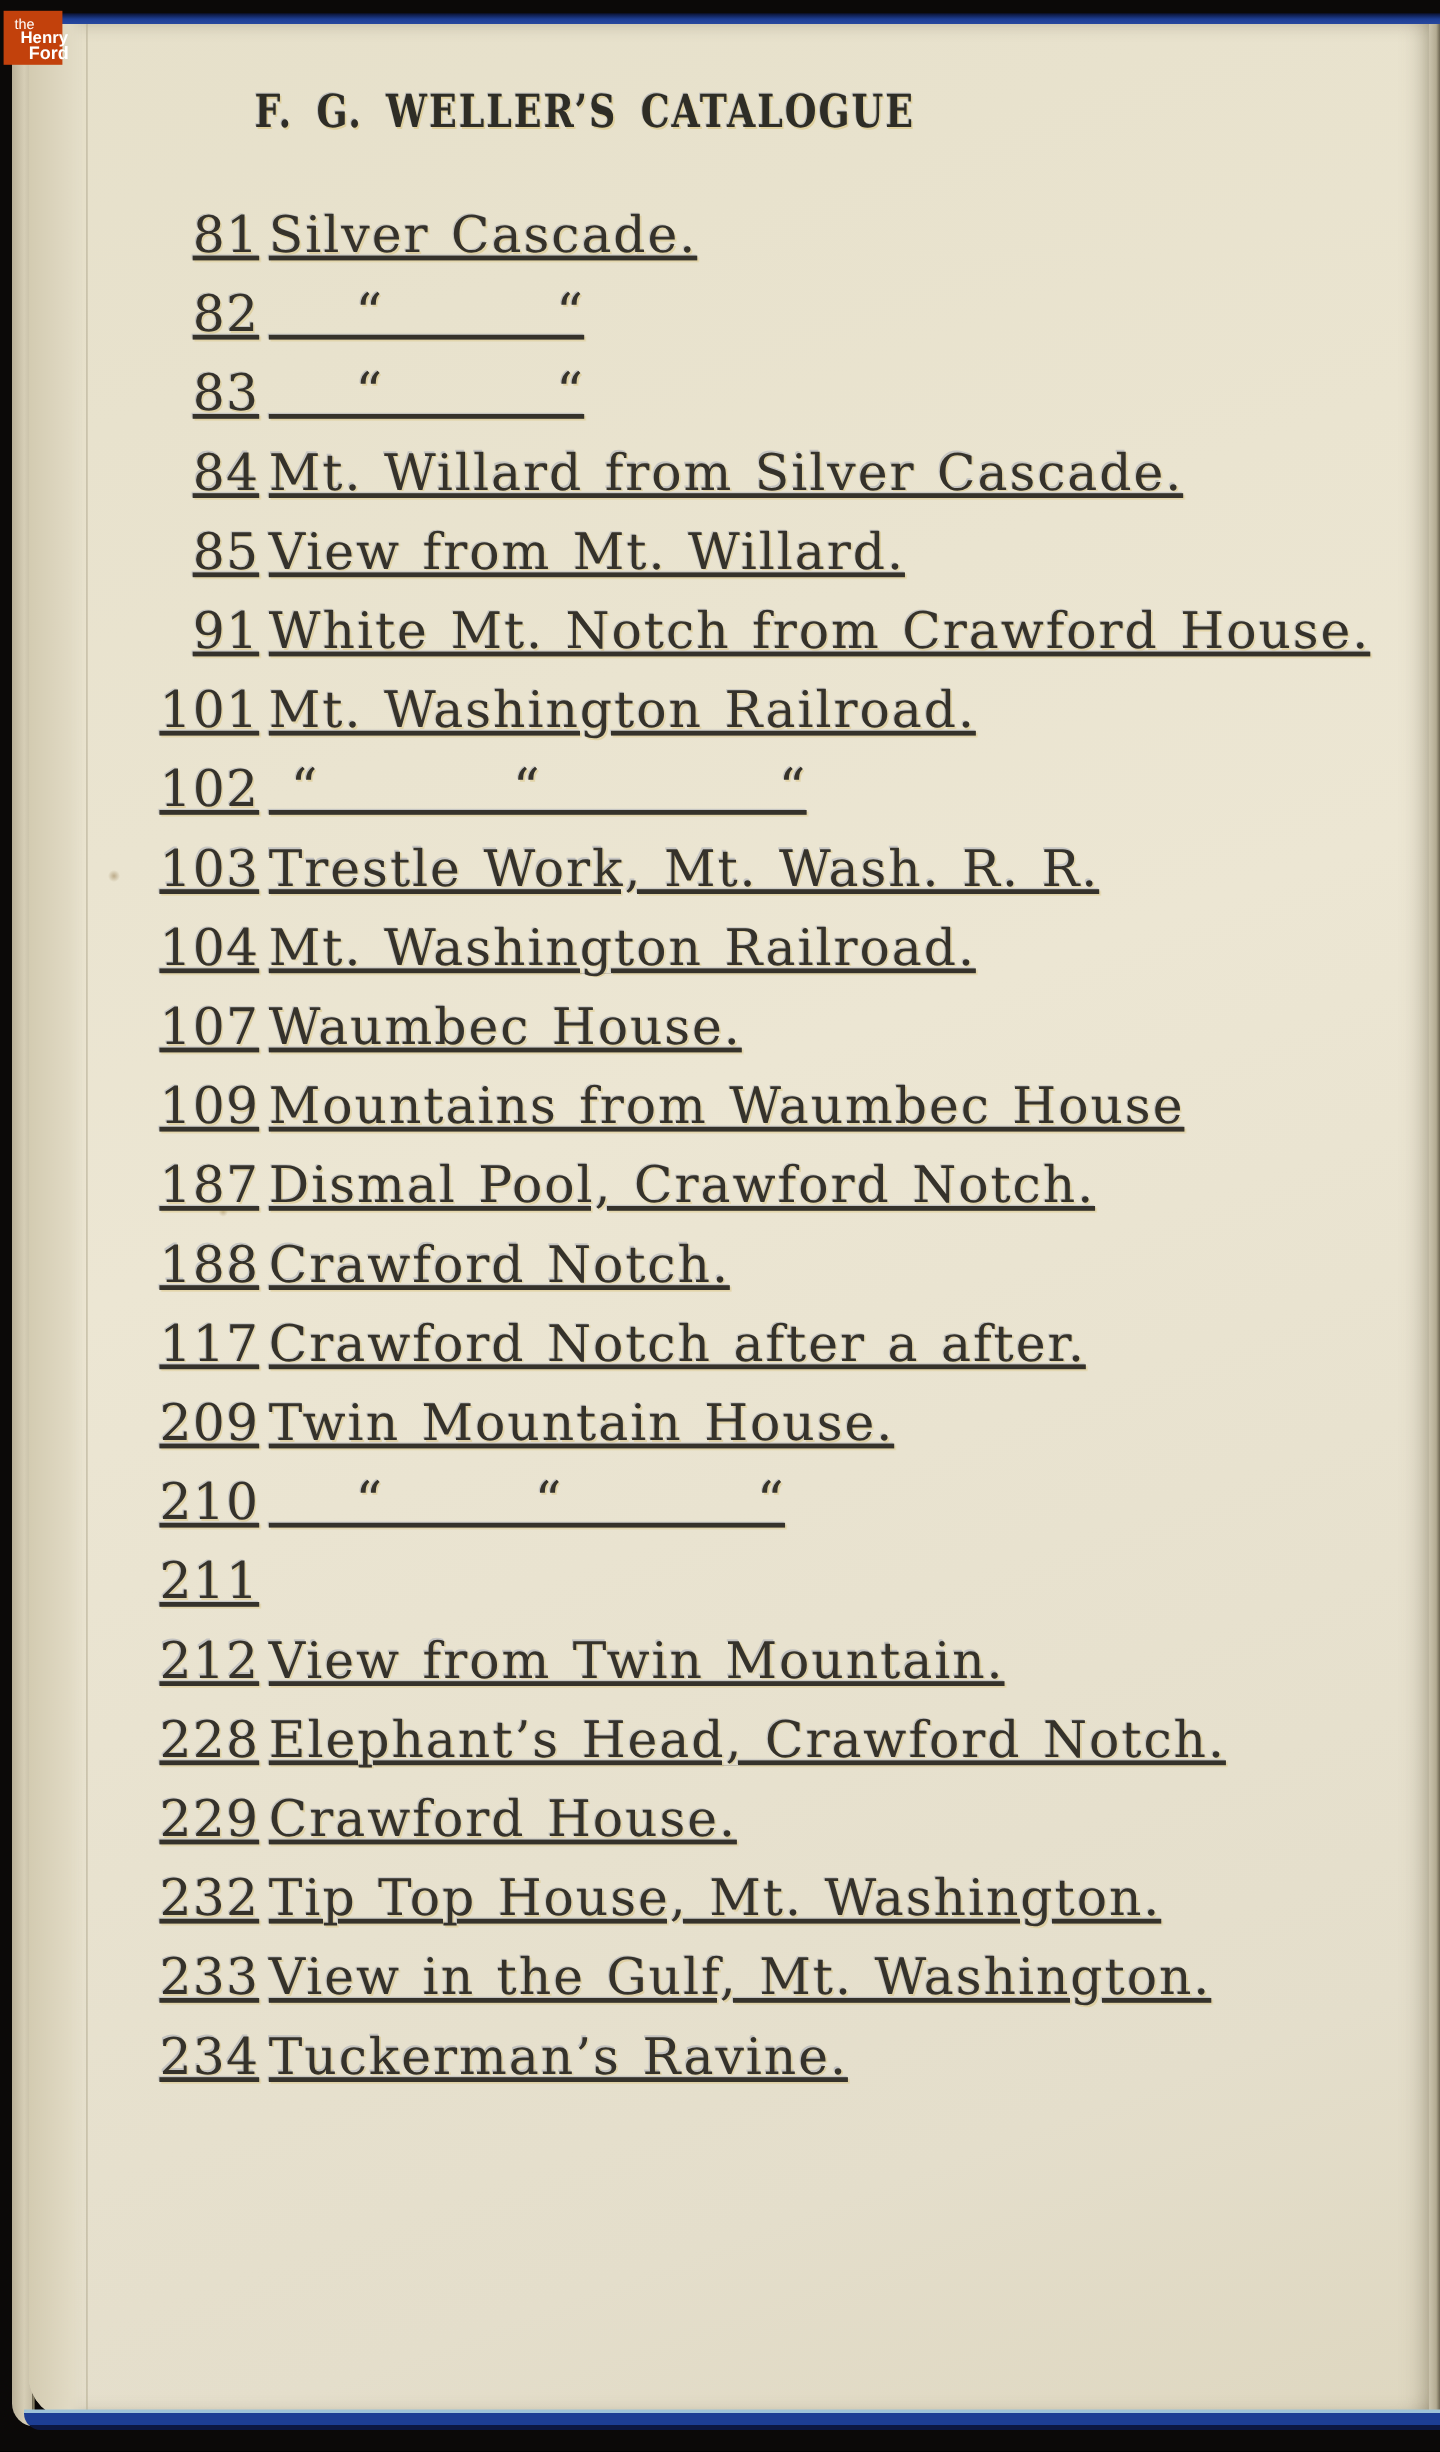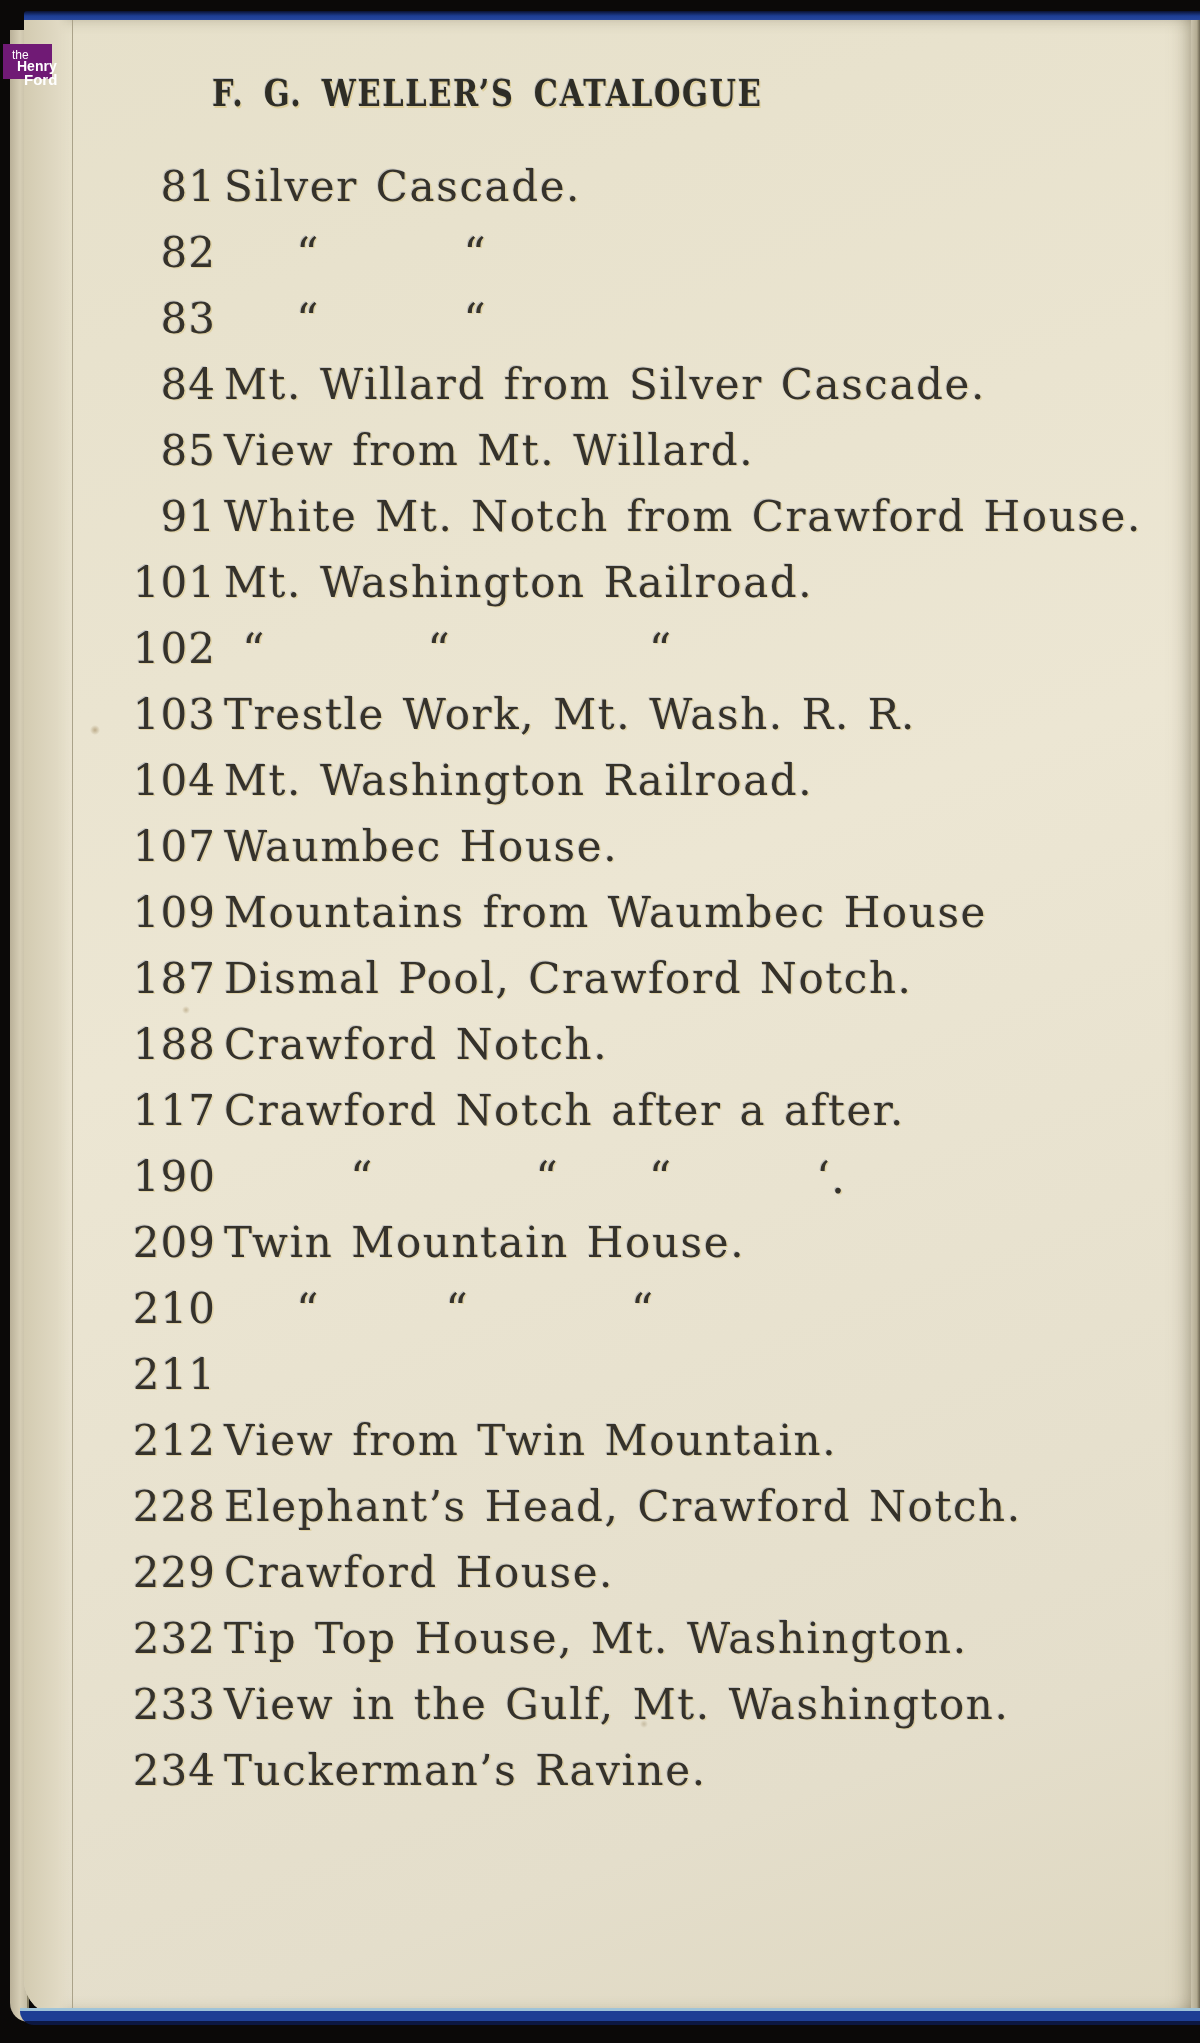--- a/index.html
+++ b/index.html
@@ -55,38 +55,39 @@
   }
   .page-title{
     position:absolute;left:188px;top:52px;
     font-size:38px;font-weight:bold;color:#2e2d26;
     letter-spacing:2px;word-spacing:9px;white-space:pre;
     transform:scaleX(0.80);transform-origin:left top;
     text-shadow:1.6px 1.6px 0 rgba(205,170,60,.32),-1px -1px 0 rgba(55,75,140,.24);
   }
   .list{position:absolute;left:0;top:144px;right:0;}
   .row{
-    height:66px;display:flex;
+    height:66px;display:flex;align-items:center;
     color:#35322b;
     text-shadow:1.4px 1.4px 0 rgba(205,170,60,.28),-1px -1px 0 rgba(55,75,140,.20);
+    text-decoration:underline;
   }
   .num{
     width:192px;text-align:right;flex:0 0 auto;
     font-size:42px;letter-spacing:1px;
   }
   .entry-title{
     margin-left:8px;font-size:42px;letter-spacing:1.6px;word-spacing:3px;
     white-space:pre;
   }
   .entry-title.ditto{font-size:44px;letter-spacing:1px;}
   
   .logo{
-    position:absolute;left:3px;top:9px;width:49px;height:35px;
-    background:#701a75;
-    font-family:"Liberation Sans", sans-serif;color:#fff;margin-top:35px;
+    position:absolute;left:3px;top:9px;width:49px;height:45px;
+    background:#c2410c;
+    font-family:"Liberation Sans", sans-serif;color:#fff;
   }
   .logo span{position:absolute;line-height:1;}
   .logo-the{left:9px;top:5px;font-size:12px;font-weight:normal;}
   .logo-henry{left:14px;top:15px;font-size:14px;font-weight:bold;}
   .logo-ford{left:21px;top:28px;font-size:15px;font-weight:bold;}
 </style>
 </head>
 <body>
 
 <div class="stage">
@@ -164,24 +165,20 @@
   <div class="row">
     <span class="num">188</span>
     <span class="entry-title">Crawford Notch.</span>
   </div>
 
   <div class="row">
     <span class="num">117</span>
     <span class="entry-title">Crawford Notch after a after.</span>
   </div>
 
-  <div class="row">
-    <span class="num">190</span>
-    <span class="entry-title ditto">       “         “     “        ‘.</span>
-  </div>
 
   <div class="row">
     <span class="num">209</span>
     <span class="entry-title">Twin Mountain House.</span>
   </div>
 
   <div class="row">
     <span class="num">210</span>
     <span class="entry-title ditto">    “       “         “</span>
   </div>

